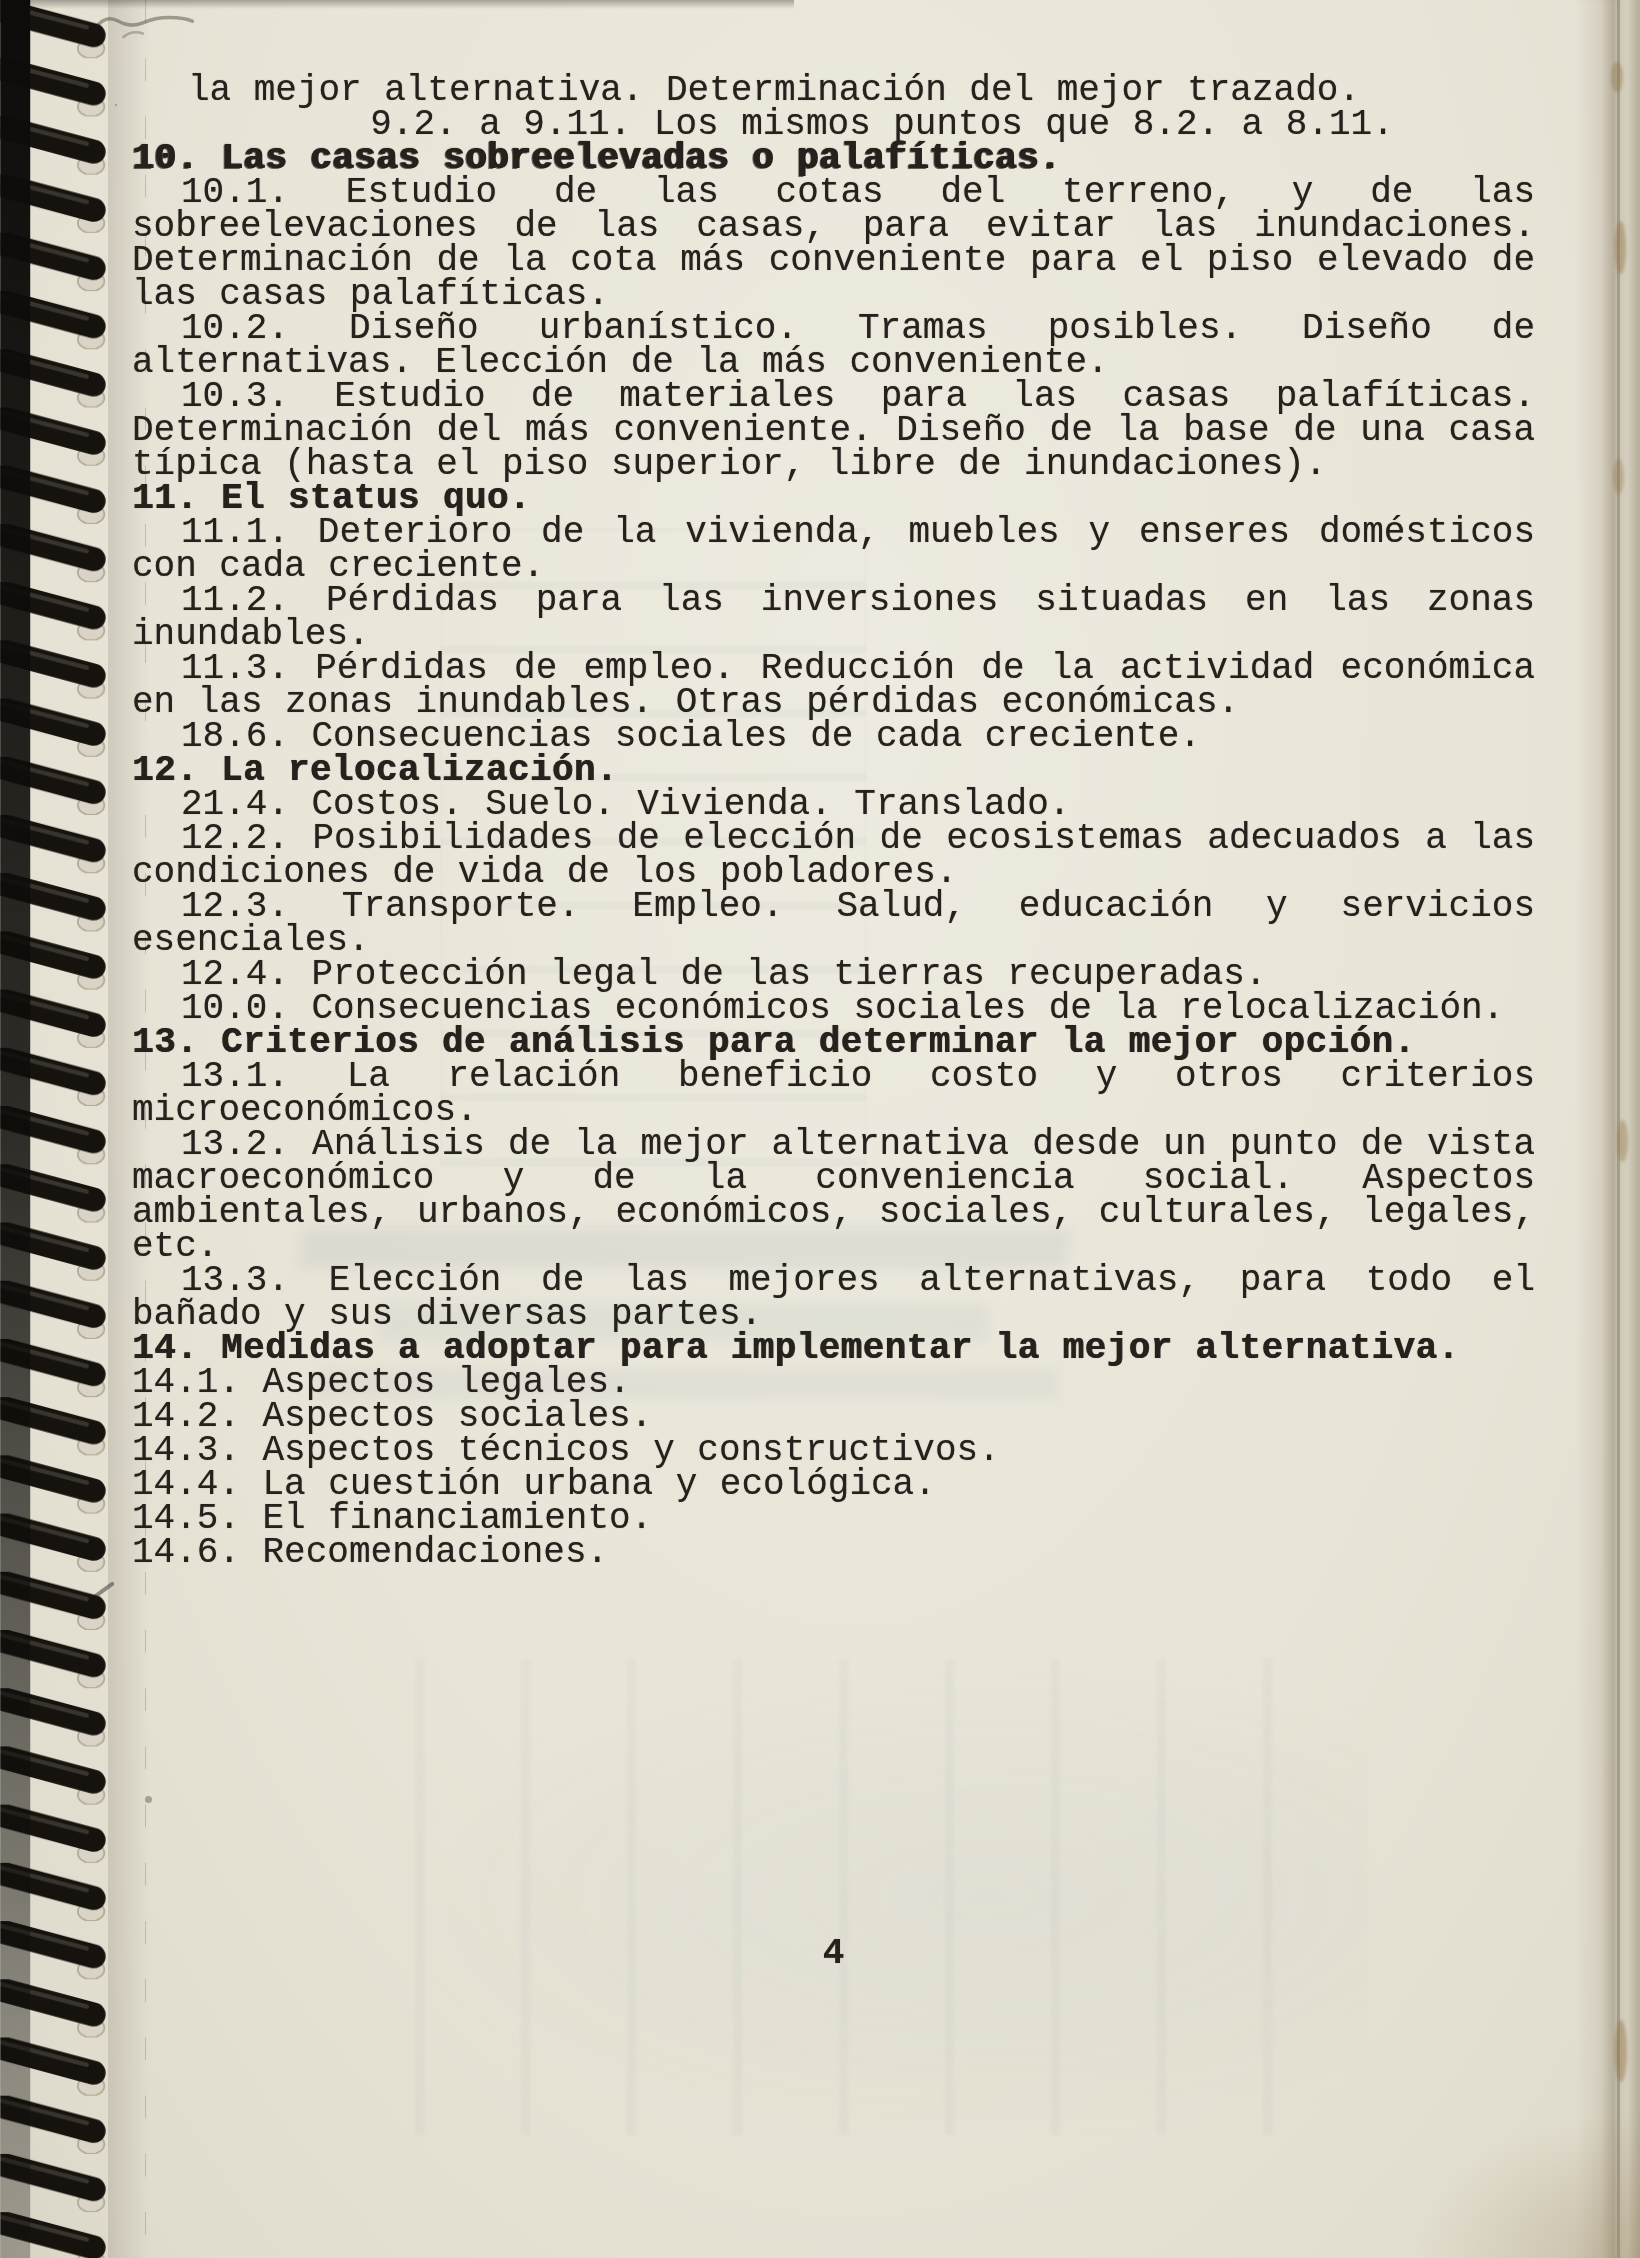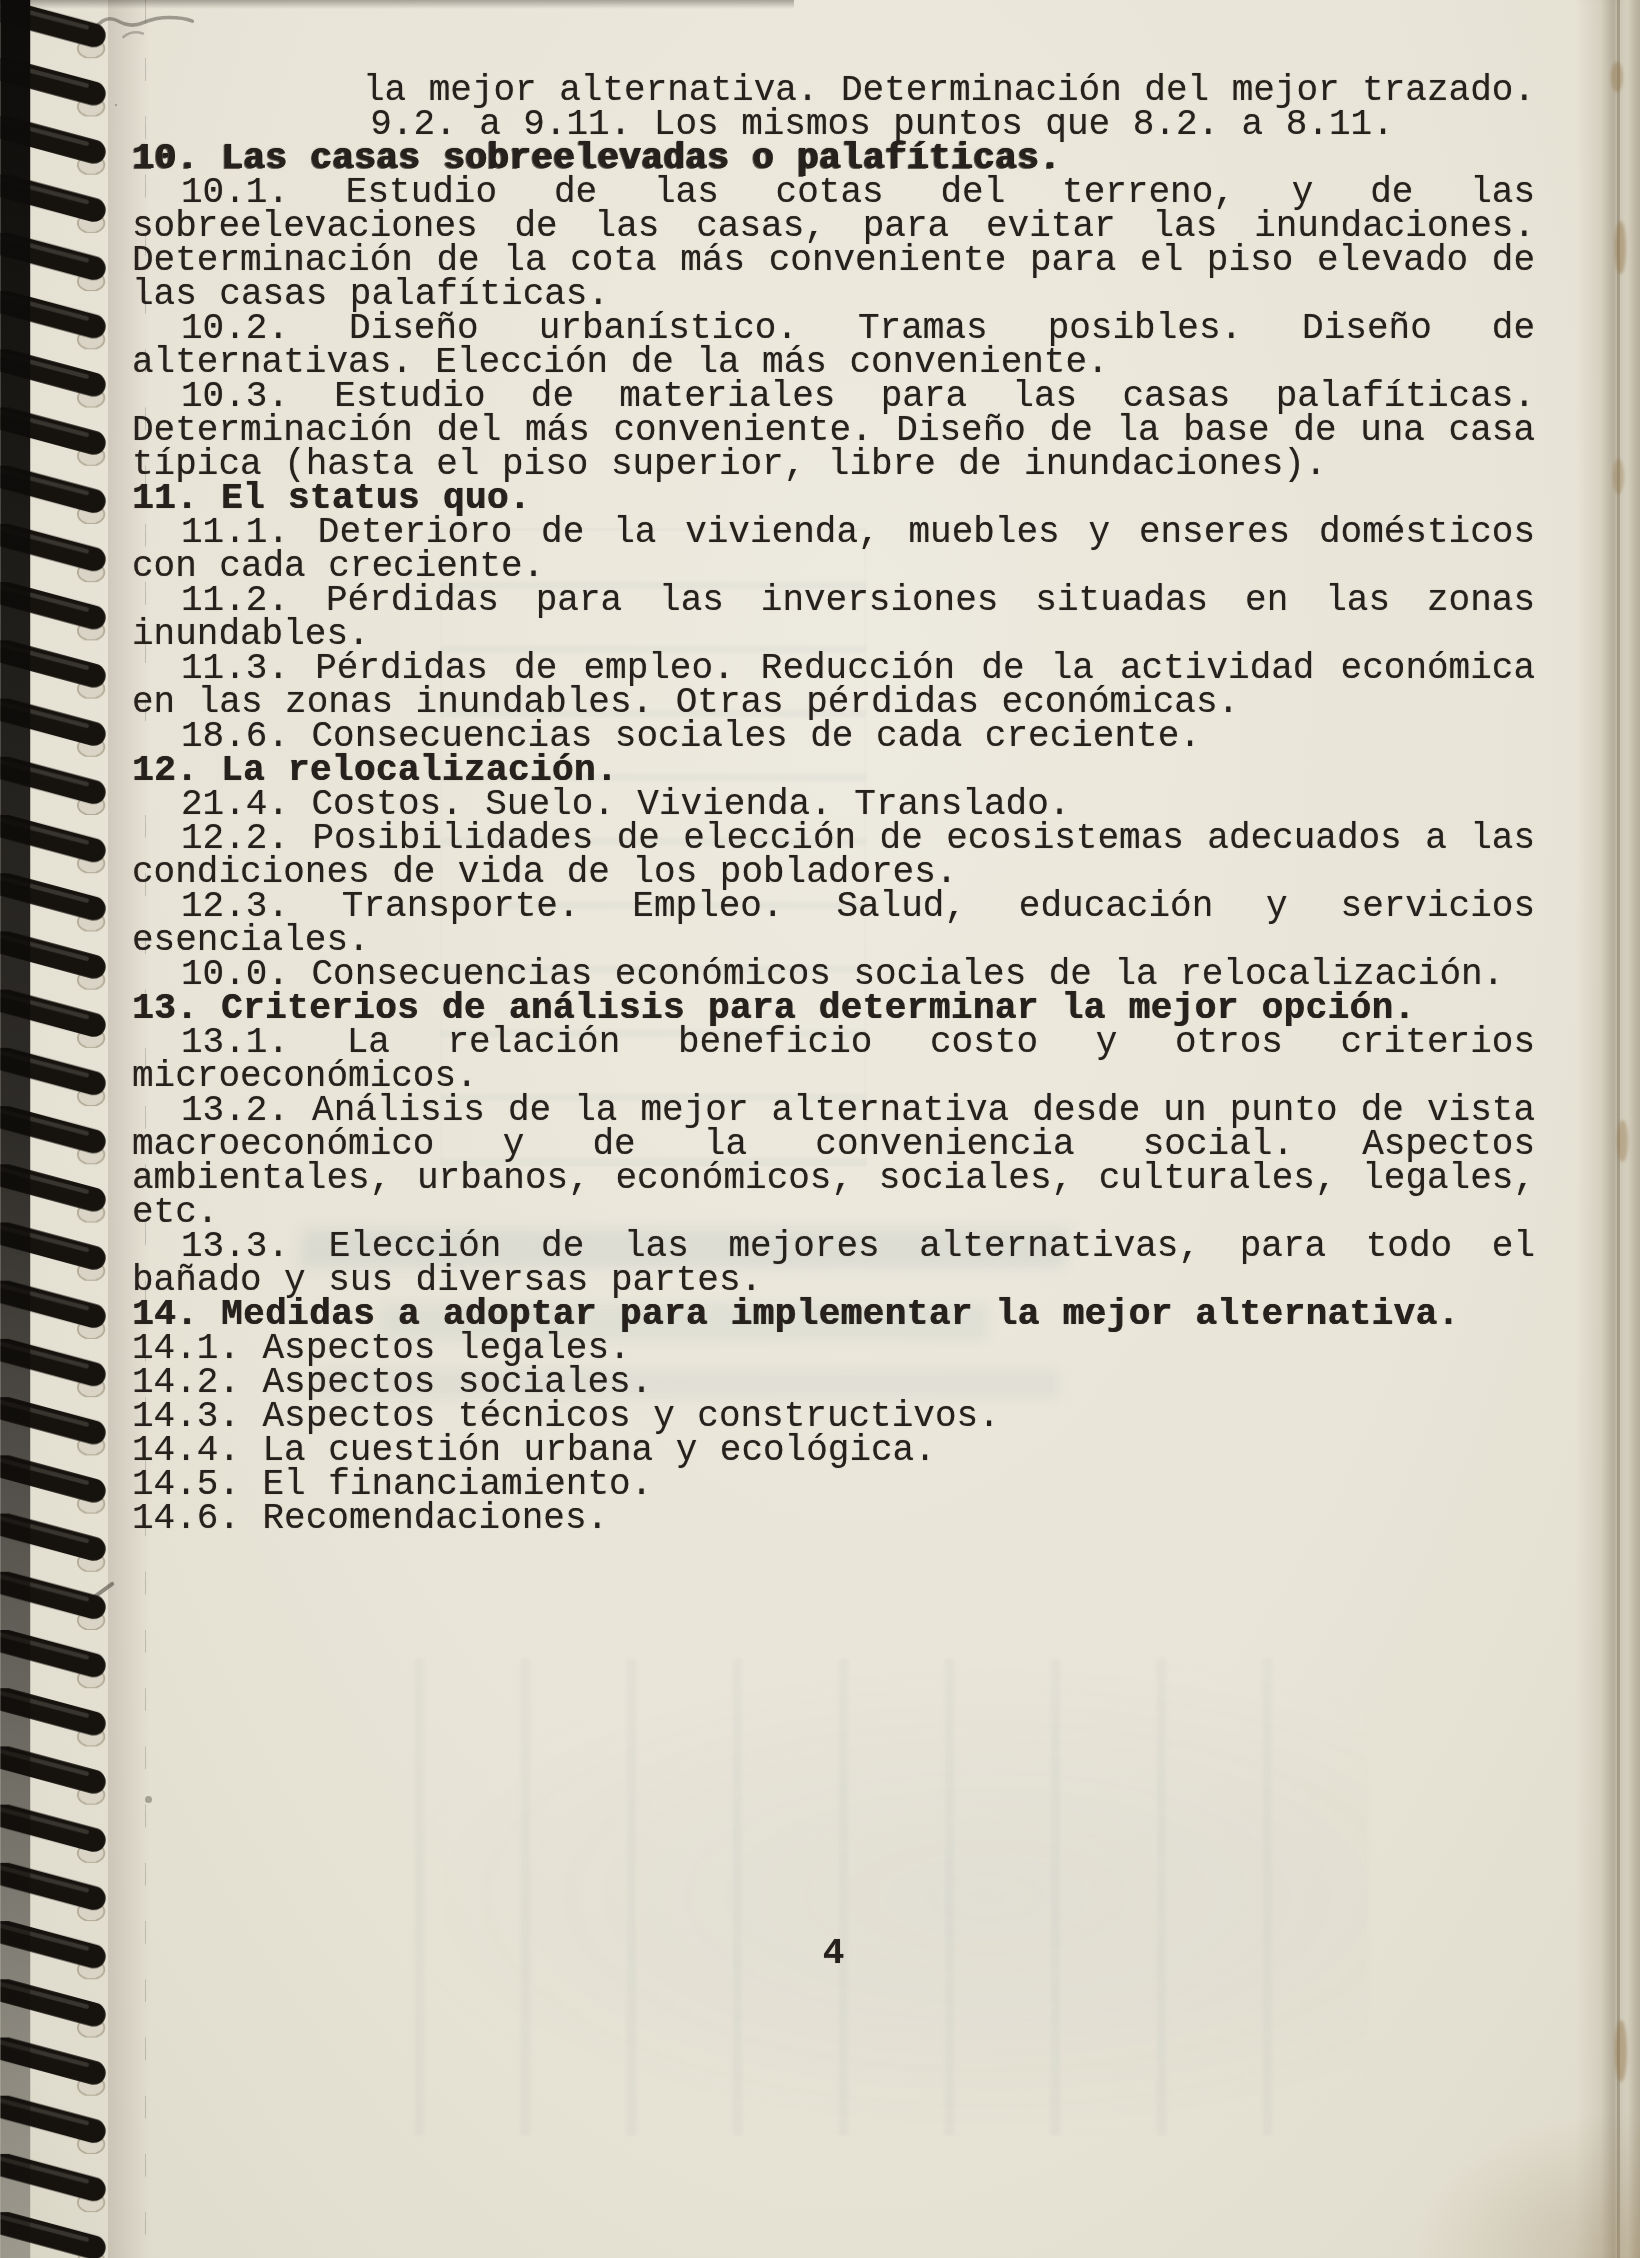--- a/index.html
+++ b/index.html
@@ -16,21 +16,21 @@
   }
   
   .doc{
     position:absolute; left:132px; top:74px; width:1403px;
     font-size:36px; line-height:34px;
     text-shadow:0 0 0.9px rgba(38,33,28,.5);
     word-spacing:0.9px;
   }
   .doc p,.doc h2{margin:0; padding:0; font-size:36px;}
   .para{text-indent:49px; text-align:justify;}
-  .intro1{text-indent:56px;text-align:right;}
+  .intro1{text-indent:56px;}
   .intro2{text-indent:97px;text-align:center;}
   .heading{font-weight:700; margin:34px 0; letter-spacing:0.4px;
            text-shadow:0.7px 0 0 rgba(38,33,28,.85), 0 0 0.9px rgba(38,33,28,.5);}
   .heading.strike{text-shadow:1.4px 0 0 var(--ink), -0.9px 0.5px 0 rgba(38,33,28,.65), 0 0 1.8px rgba(38,33,28,.45);}
   .heading.h14{margin-bottom:0;}
   .list14{text-indent:0; margin-left:64px; text-align:left;}
   .page-number{
     position:absolute; left:132px; width:1403px; top:1937px;
     text-align:center; font-size:36px; font-weight:700; line-height:34px;
     text-shadow:0 0 0.9px rgba(38,33,28,.5);
@@ -108,20 +108,21 @@
     <h2 class="heading">11. El status quo.</h2>
     <p class="para">11.1.  Deterioro de la vivienda, muebles y enseres domésticos con cada creciente.</p>
     <p class="para">11.2.  Pérdidas para las inversiones situadas en las zonas inundables.</p>
     <p class="para">11.3. Pérdidas de empleo. Reducción de la actividad económica en las zonas inundables. Otras pérdidas económicas.</p>
     <p class="para">18.6. Consecuencias sociales de cada creciente.</p>
 
     <h2 class="heading">12. La relocalización.</h2>
     <p class="para">21.4. Costos. Suelo. Vivienda. Translado.</p>
     <p class="para">12.2.  Posibilidades de elección de ecosistemas adecuados a las condiciones de vida de los pobladores.</p>
     <p class="para">12.3.  Transporte. Empleo. Salud, educación y servicios esenciales.</p>
+    <p class="para">12.4. Protección legal de las tierras recuperadas.</p>
     <p class="para">10.0. Consecuencias económicos sociales de la relocalización.</p>
 
     <h2 class="heading">13. Criterios de análisis para determinar la mejor opción.</h2>
     <p class="para">13.1.  La relación beneficio costo y otros criterios microeconómicos.</p>
     <p class="para">13.2.  Análisis de la mejor alternativa desde un punto de vista macroeconómico y de la conveniencia social. Aspectos ambientales, urbanos, económicos, sociales, culturales, legales, etc.</p>
     <p class="para">13.3.  Elección de las mejores alternativas, para todo el bañado y sus diversas partes.</p>
 
     <h2 class="heading h14">14. Medidas a adoptar para implementar la mejor alternativa.</h2>
     <p class="para list14">14.1. Aspectos legales.</p>
     <p class="para list14">14.2. Aspectos sociales.</p>

